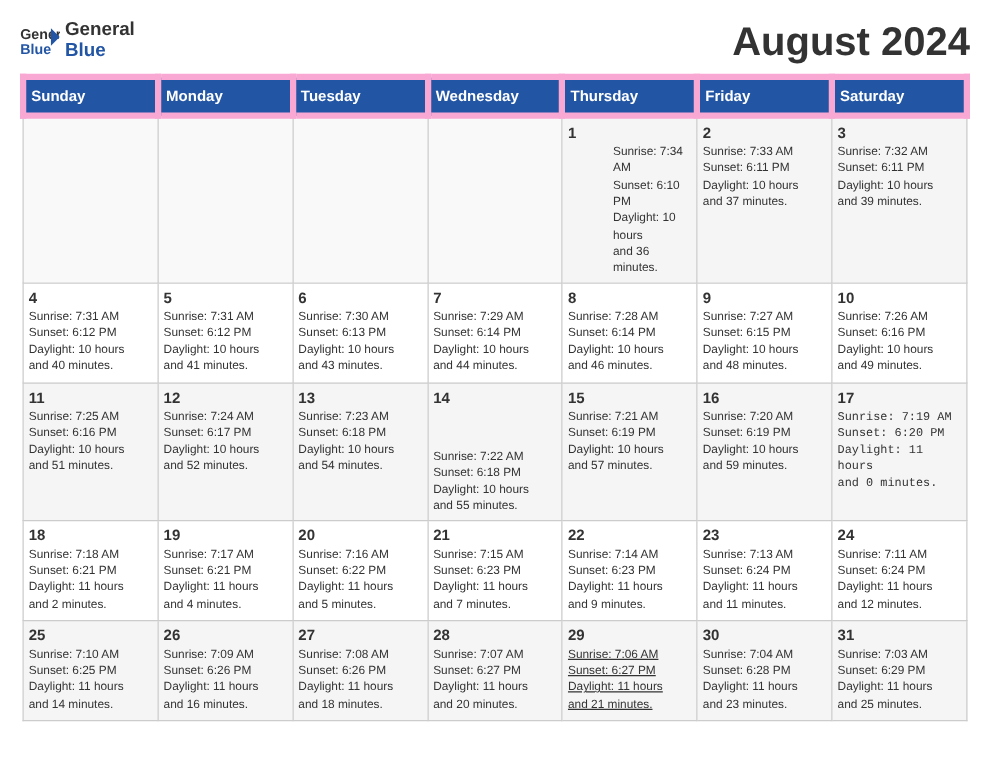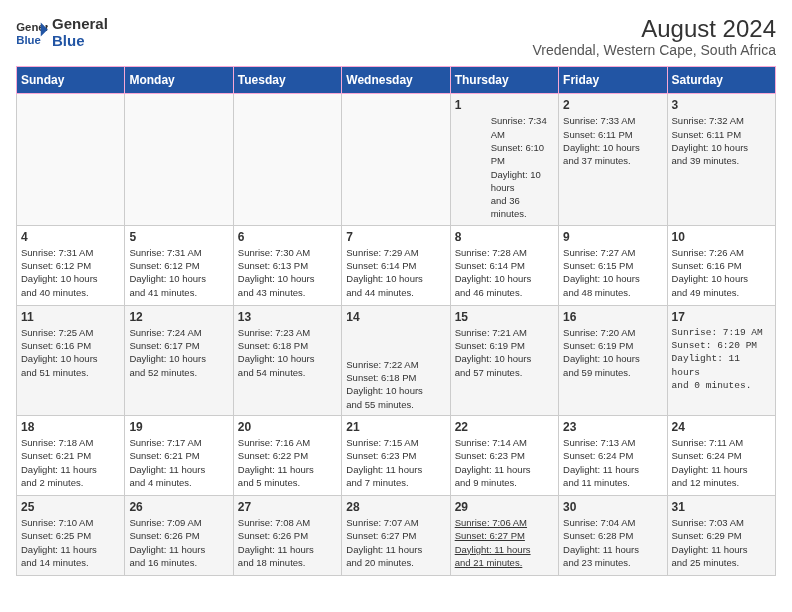--- a/index.html
+++ b/index.html
@@ -22,42 +22,42 @@
       gap: 4px;
     }
     .logo-icon {
       width: 32px;
       height: 28px;
     }
     .title-block {
       text-align: right;
     }
     .month-year {
-      font-size: 24px;
-      font-weight: normal;
+      font-size: 32px;
+      font-weight: bold;
       color: #333;
       line-height: 1.1;
     }
     .location {
       font-size: 14px;
       color: #555;
     }
     table {
       width: 100%;
       border-collapse: collapse;
       table-layout: fixed;
     }
     thead tr th {
       background-color: #2255a4;
       color: #fff;
       font-size: 12px;
       font-weight: bold;
       padding: 6px 4px;
       text-align: left;
-      border: 1px solid #f9a8d4;
+      border: 5px solid #f9a8d4;
     }
     tbody tr td {
       border: 1px solid #ccc;
       vertical-align: top;
       padding: 4px;
       font-size: 10px;
       color: #333;
       height: 80px;
       background: #fff;
     }
@@ -90,21 +90,20 @@
       <text x="0" y="28" font-size="13" font-weight="bold" fill="#2255a4">Blue</text>
       <polygon points="28,4 36,12 28,20" fill="#2255a4"></polygon>
     </svg>
     <div style="display:flex;flex-direction:column;line-height:1.1;">
       <span style="font-size:15px;font-weight:bold;color:#333;">General</span>
       <span style="font-size:15px;font-weight:bold;color:#2255a4;">Blue</span>
     </div>
   </div>
   <div class="title-block">
     <div class="month-year">August 2024</div>
-    <div class="location">Vredendal, Western Cape, South Africa</div>
   </div>
 </div>
 
 <table>
   <thead>
     <tr>
     <th>Sunday</th>
         <th>Monday</th>
         <th>Tuesday</th>
         <th>Wednesday</th>

